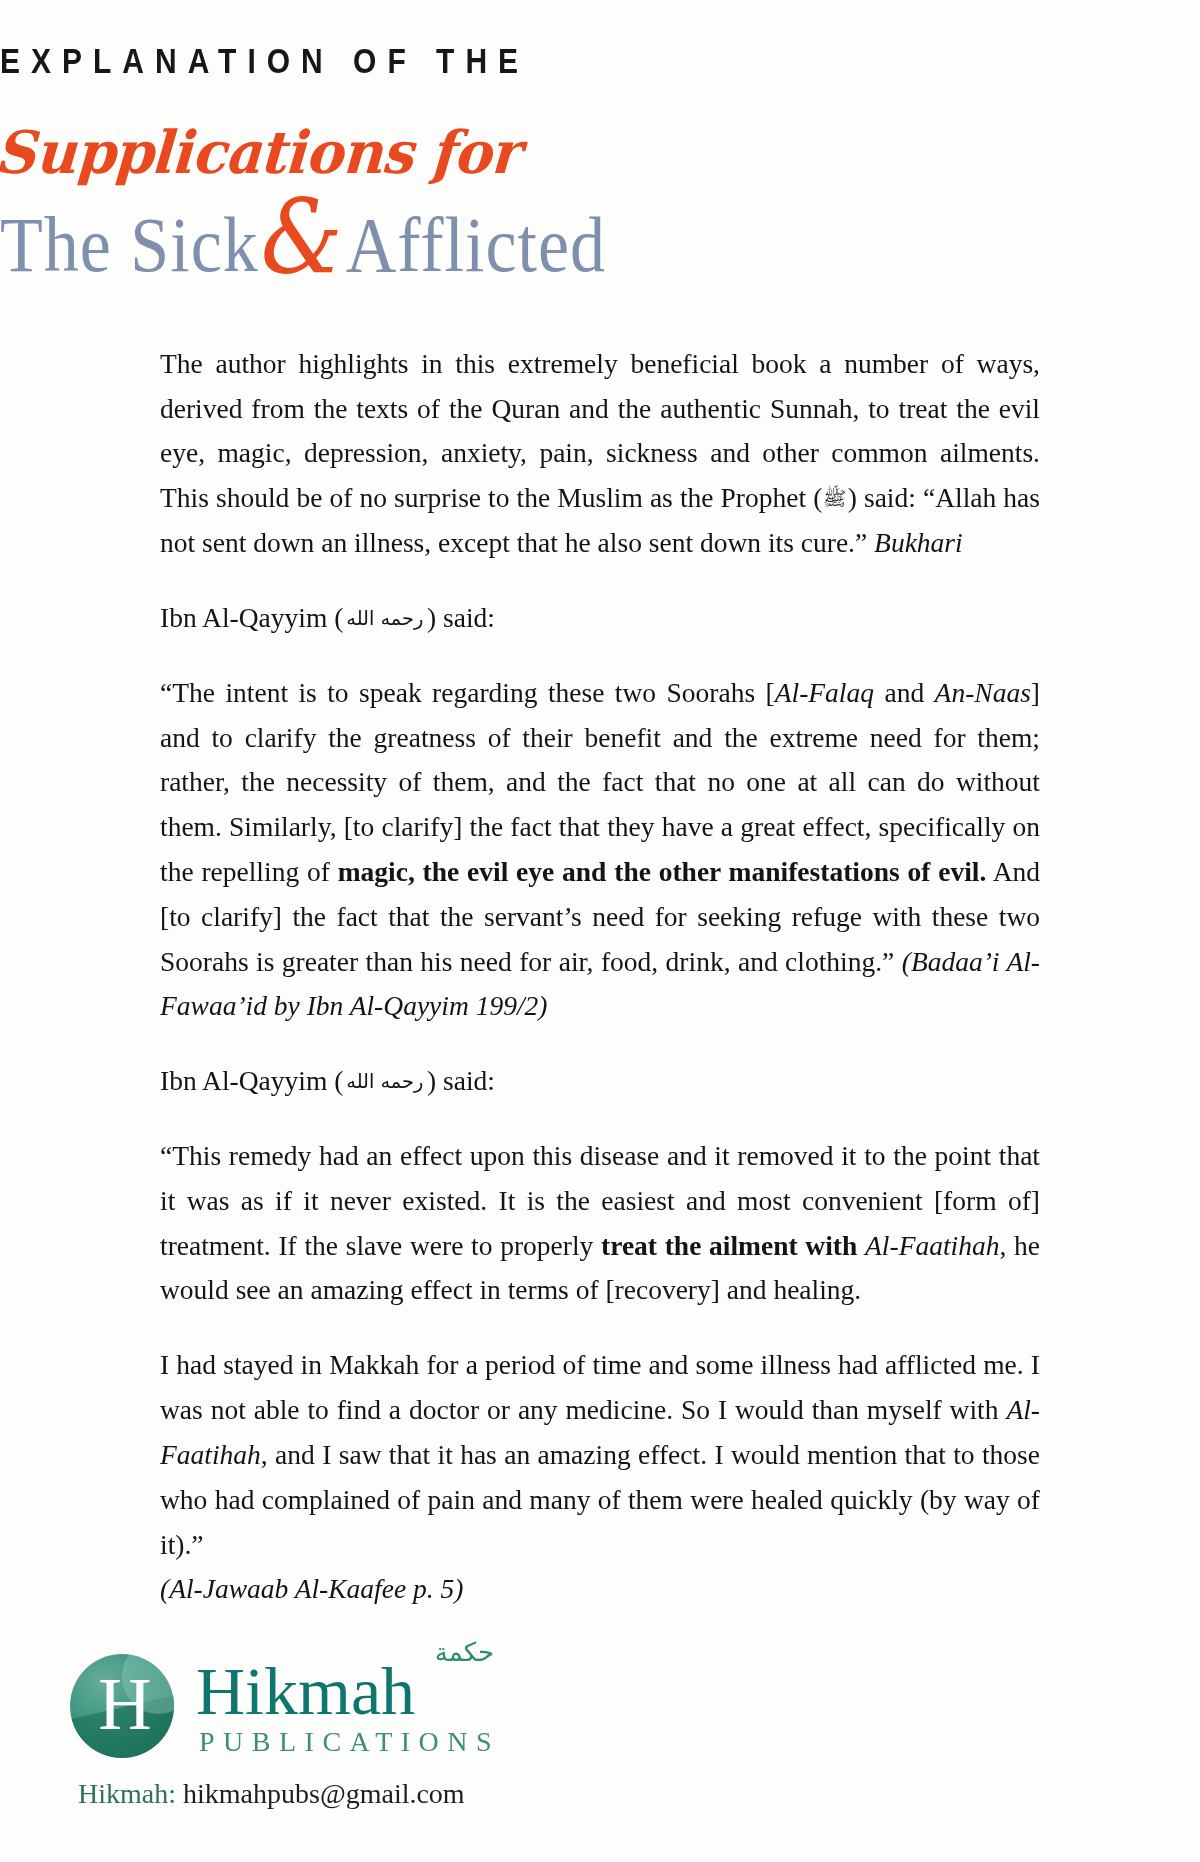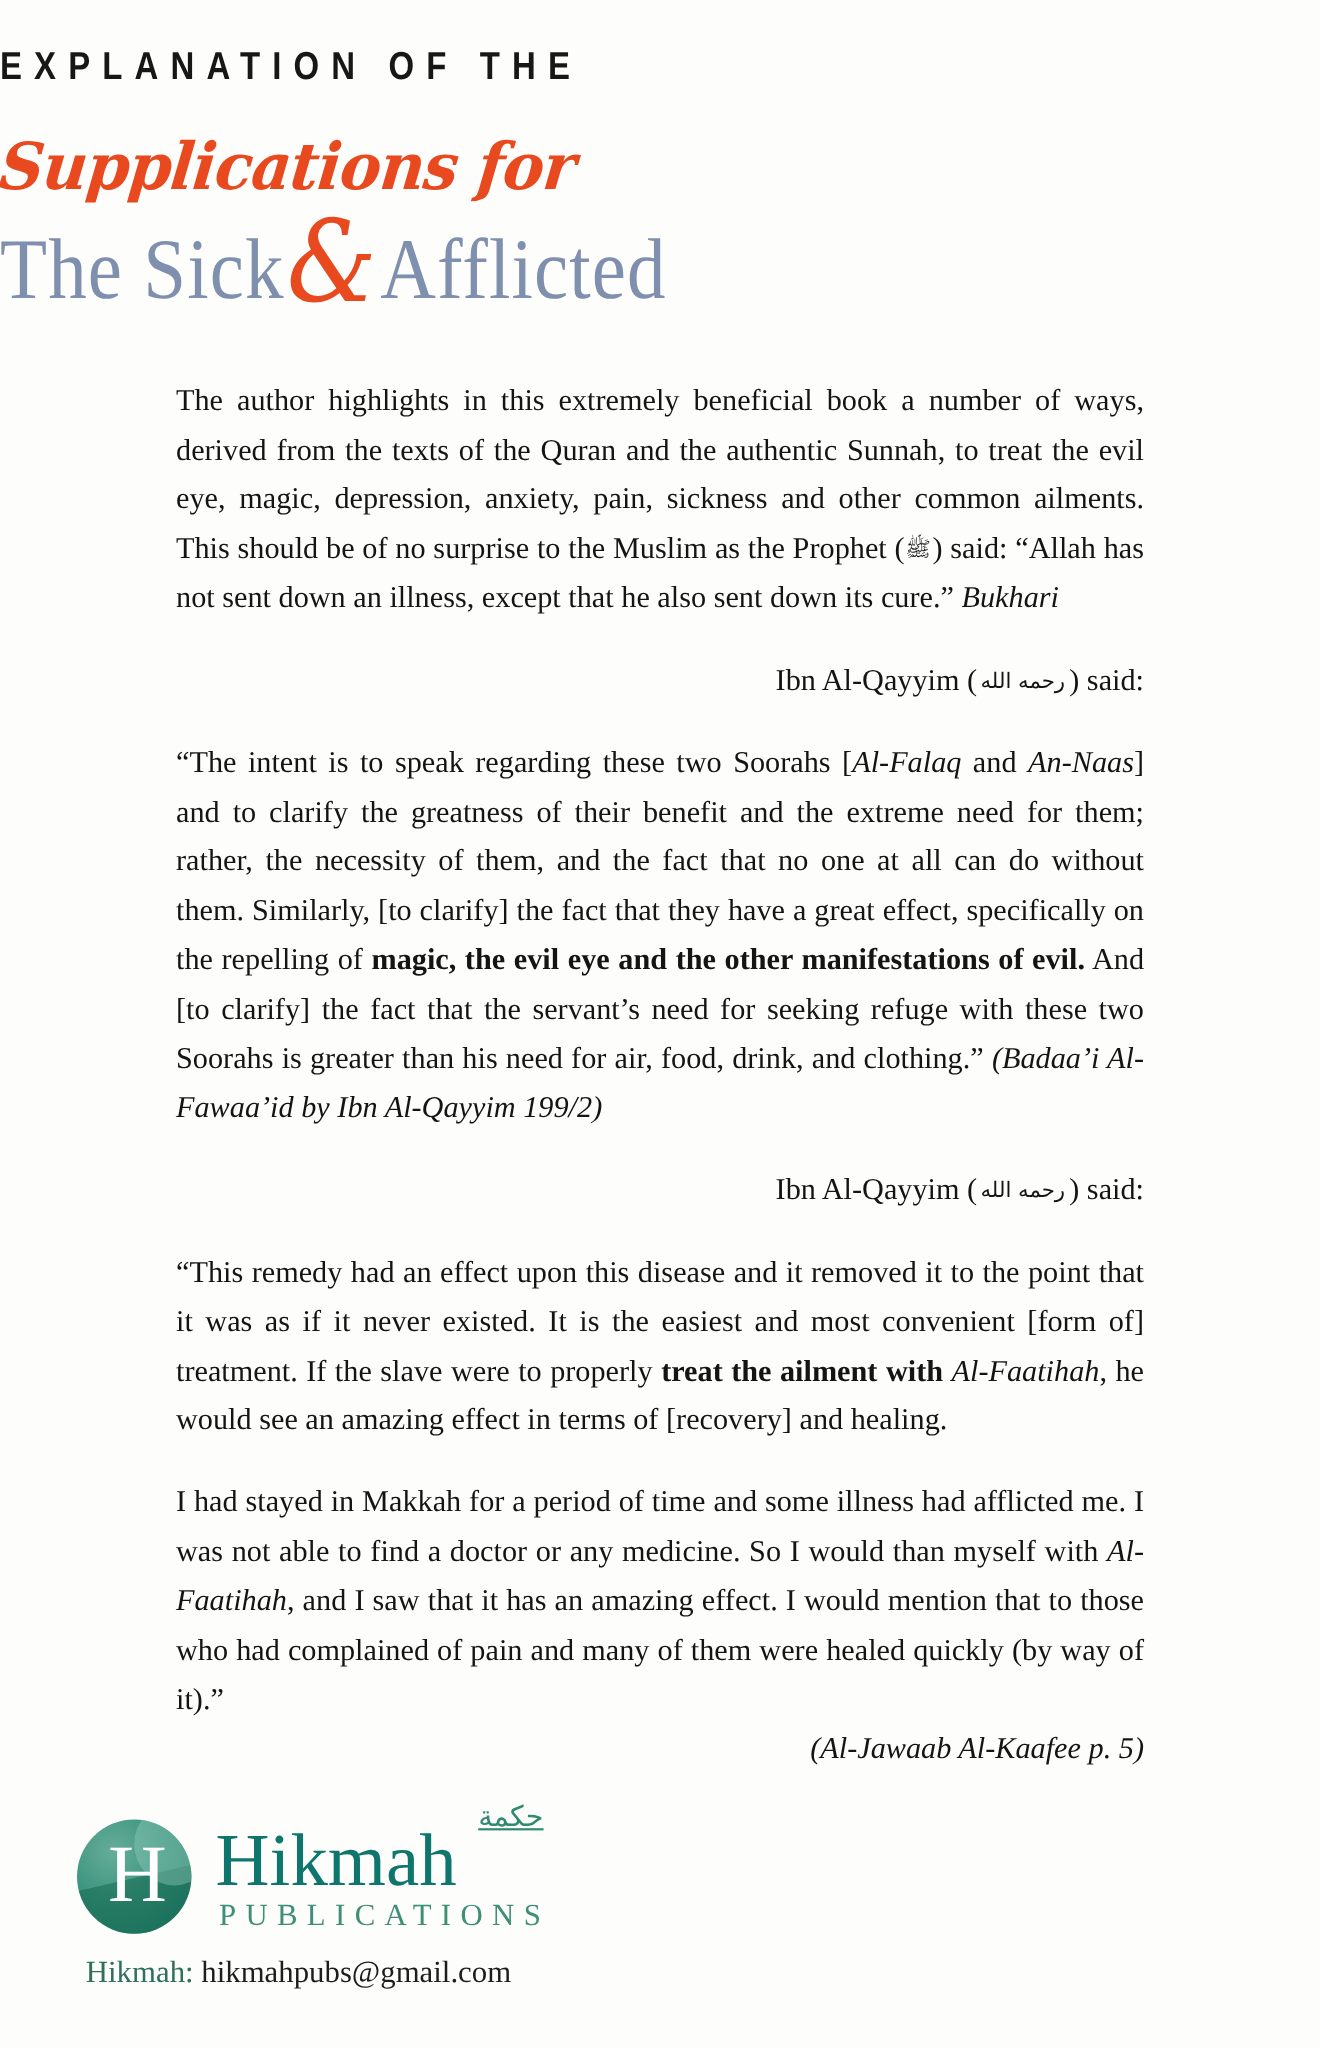--- a/index.html
+++ b/index.html
@@ -89,21 +89,21 @@
     font-size: 27.5px;
     line-height: 1.63;
     margin: 0 0 30px 0;
     color: #141414;
     text-align: justify;
     text-justify: inter-word;
     -webkit-hyphens: none;
     hyphens: none;
   }
   p.para.left {
-    text-align: right;
+    text-align: left;
   }
 
   .b { font-weight: 700; }
   .i { font-style: italic; }
   .bi { font-weight: 400; font-style: italic; }
 
   .honorific {
     font-size: 21px;
     font-family: "DejaVu Sans", sans-serif;
     vertical-align: 1px;
@@ -180,21 +180,20 @@
   }
   .logo-arabic {
     position: absolute;
     top: -4px;
     right: 6px;
     font-family: "DejaVu Sans", sans-serif;
     font-size: 26px;
     color: #2f8a6f;
     direction: rtl;
     line-height: 1;
-    text-decoration: underline;
   }
   .logo-word {
     font-family: "Liberation Serif", "DejaVu Serif", serif;
     font-size: 68px;
     color: #0f766e;
     line-height: 0.95;
     letter-spacing: 0px;
   }
   .logo-sub {
     font-family: "Liberation Serif", "DejaVu Serif", serif;

